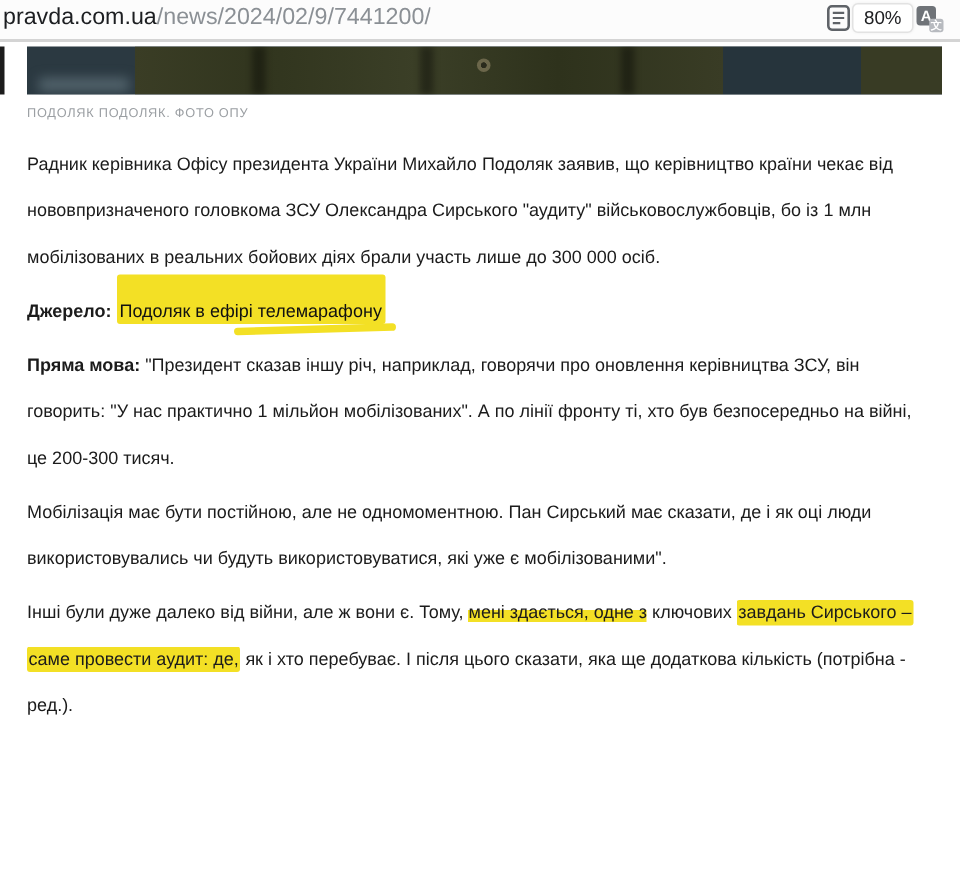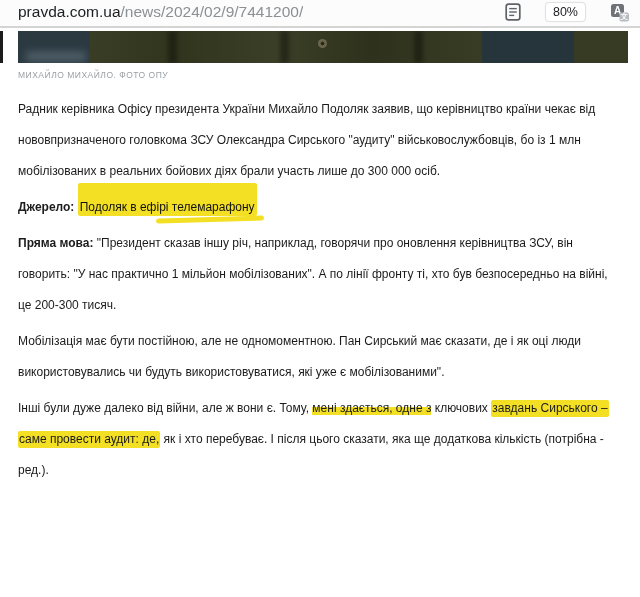--- a/index.html
+++ b/index.html
@@ -14,36 +14,36 @@
     background:#ffffff;
     font-family:"Liberation Sans", sans-serif;
     color:var(--text);
   }
 
   
   .browser-bar{
     height:28px;
     display:flex;
     align-items:center;
-    padding:0 10px 2px 18px;
+    padding:0 10px 2px 2px;
     background:#fcfcfc;
     border-bottom:2px solid #d4d4d4;
   }
   .url{
     font-size:15.5px;
     white-space:nowrap;
     overflow:hidden;
   }
   .url .domain{color:#1c1e21;}
   .url .path{color:#8b9095;}
   .bar-right{
     margin-left:auto;
     display:flex;
     align-items:center;
-    gap:24px;
+    gap:1px;
   }
   .icon-btn{display:flex;align-items:center;justify-content:center;cursor:pointer;}
   .zoom-chip{
     background:#ffffff;
     border:1px solid #e2e2e2;
     border-radius:4px;
     padding:2px 7px;
     font-size:12.5px;
     color:#202124;
     box-shadow:0 0 2px rgba(0,0,0,.06);
@@ -159,21 +159,21 @@
     <div class="ph-mark"></div>
     <div class="ph-jacket"></div>
     <div class="ph-gapbg"></div>
     <div class="ph-sleeve"></div>
     <div class="ph-fold ph-f1"></div>
     <div class="ph-fold ph-f2"></div>
     <div class="ph-fold ph-f3"></div>
     <div class="ph-button"></div>
   </div>
 </div>
-<div class="caption">МИХАЙЛО МИХАЙЛО. ФОТО ОПУ</div>
+<div class="caption">ПОДОЛЯК ПОДОЛЯК. ФОТО ОПУ</div>
 
 <div class="article" id="article">
     <p><span>Радник керівника Офісу президента України Михайло Подоляк заявив, що керівництво країни чекає від нововпризначеного головкома ЗСУ Олександра Сирського "аудиту" військовослужбовців, бо із 1 млн мобілізованих в реальних бойових діях брали участь лише до 300 000 осіб.</span></p>
     <p><span class="bold">Джерело: </span><span class="hl-link">Подоляк в ефірі телемарафону</span></p>
     <p><span class="bold">Пряма мова: </span><span>"Президент сказав іншу річ, наприклад, говорячи про оновлення керівництва ЗСУ, він говорить: "У нас практично 1 мільйон мобілізованих". А по лінії фронту ті, хто був безпосередньо на війні, це 200-300 тисяч.</span></p>
     <p><span>Мобілізація має бути постійною, але не одномоментною. Пан Сирський має сказати, де і як оці люди використовувались чи будуть використовуватися, які уже є мобілізованими".</span></p>
     <p><span>Інші були дуже далеко від війни, але ж вони є. Тому, </span><span class="hl-under">мені здається, одне з</span><span> ключових </span><span class="hl">завдань Сирського – саме провести аудит: де,</span><span> як і хто перебуває. І після цього сказати, яка ще додаткова кількість (потрібна - ред.).</span></p>
   </div>
 
 </body></html>

